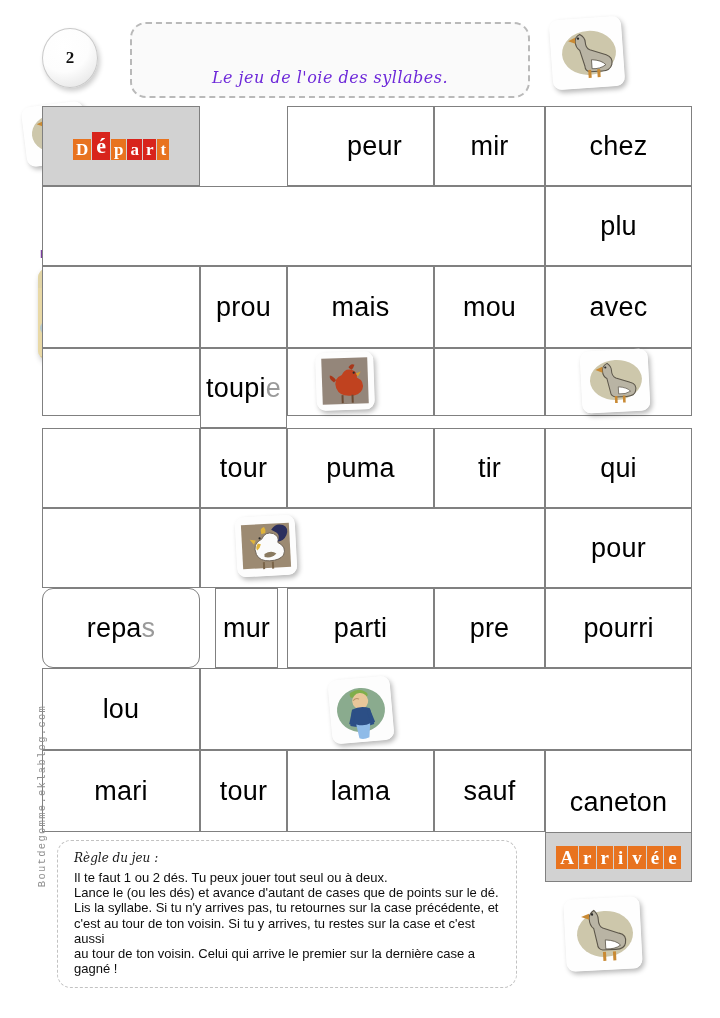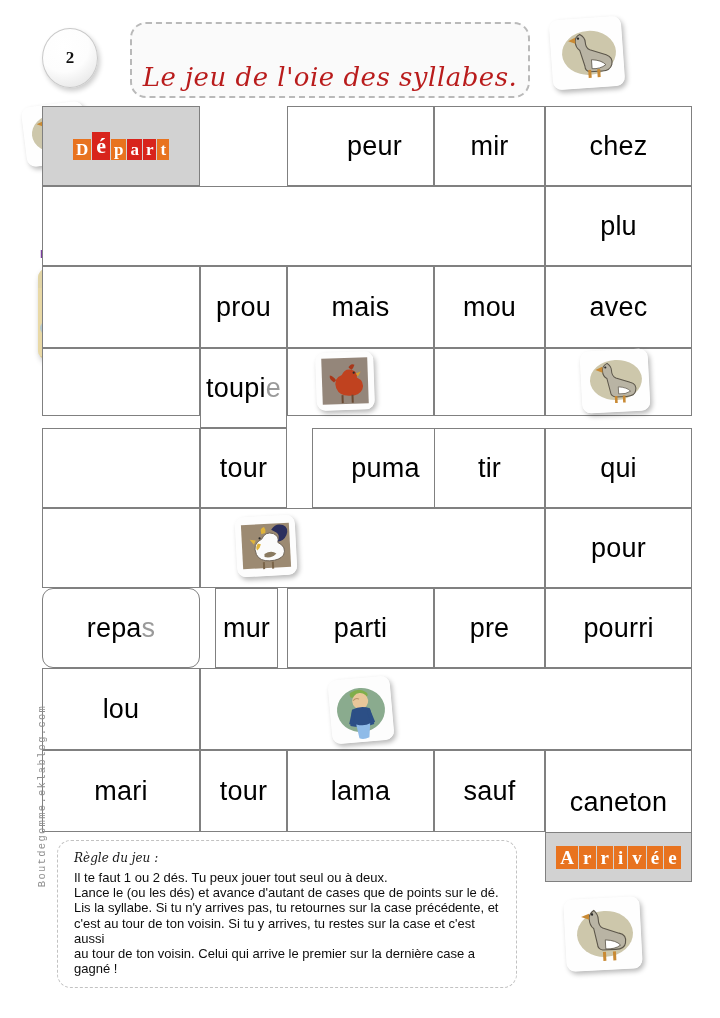--- a/index.html
+++ b/index.html
@@ -44,22 +44,22 @@
     background: #fafafa;
     border: 2px dashed #b9b9b9;
     border-radius: 16px;
     display: flex;
     align-items: center;
     justify-content: center;
   }
   #title-text {
     font-family: "DejaVu Serif", serif;
     font-style: italic;
-    font-size: 26px;
-    color: #b91c1c;
+    font-size: 16px;
+    color: #6d28d9;
     letter-spacing: 0.5px;
     white-space: nowrap;
     margin-top: 34px;
   }
 
   
   .sticker {
     position: absolute;
     background: #fdfdfd;
     border-radius: 9px;
@@ -261,21 +261,21 @@
     </div>
     <div class="cell" style="left: 545px; top: 266px; width: 147px; height: 82px;">
       <span class="syl">avec</span>
     </div>
     <div class="cell" style="left: 200px; top: 348px; width: 87px; height: 80px;">
       <span class="syl">toupi<span class="mute">e</span></span>
     </div>
     <div class="cell" style="left: 200px; top: 428px; width: 87px; height: 80px;">
       <span class="syl">tour</span>
     </div>
-    <div class="cell" style="left: 287px; top: 428px; width: 147px; height: 80px; margin-left: 25px;">
+    <div class="cell" style="left: 287px; top: 428px; width: 147px; height: 80px;">
       <span class="syl">puma</span>
     </div>
     <div class="cell" style="left: 434px; top: 428px; width: 111px; height: 80px;">
       <span class="syl">tir</span>
     </div>
     <div class="cell" style="left: 545px; top: 428px; width: 147px; height: 80px;">
       <span class="syl">qui</span>
     </div>
     <div class="cell" style="left: 545px; top: 508px; width: 147px; height: 80px;">
       <span class="syl">pour</span>

